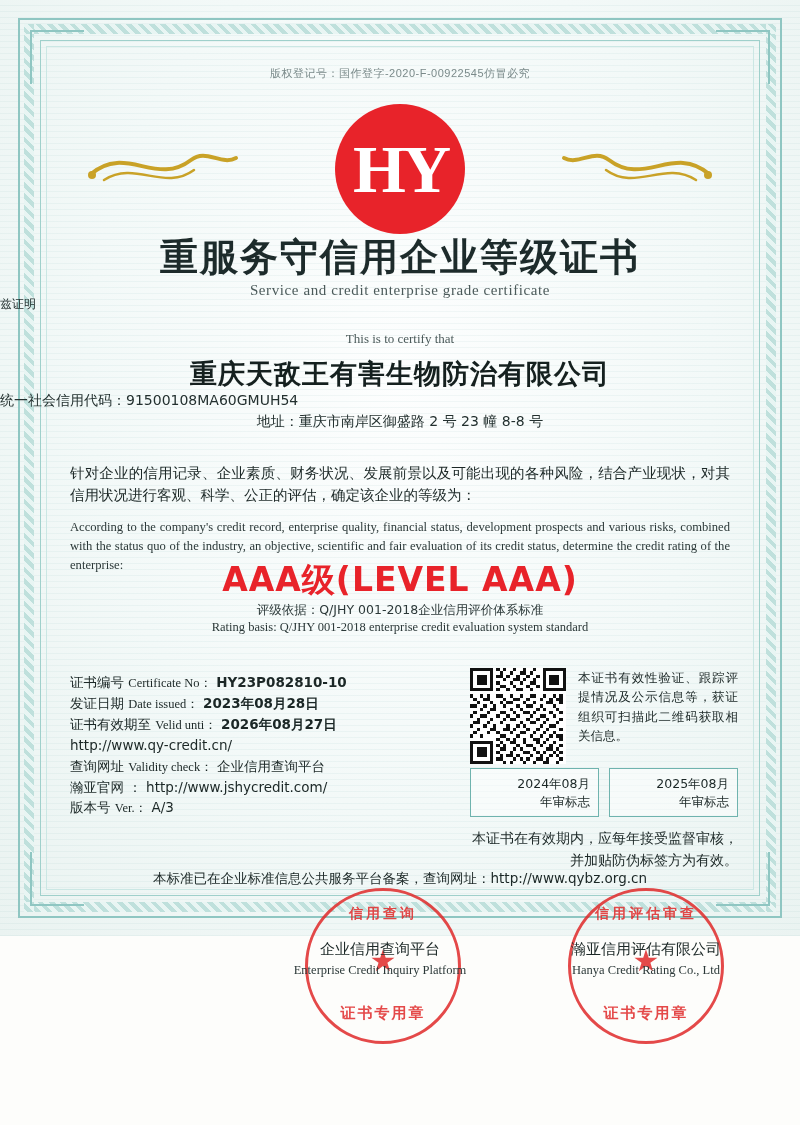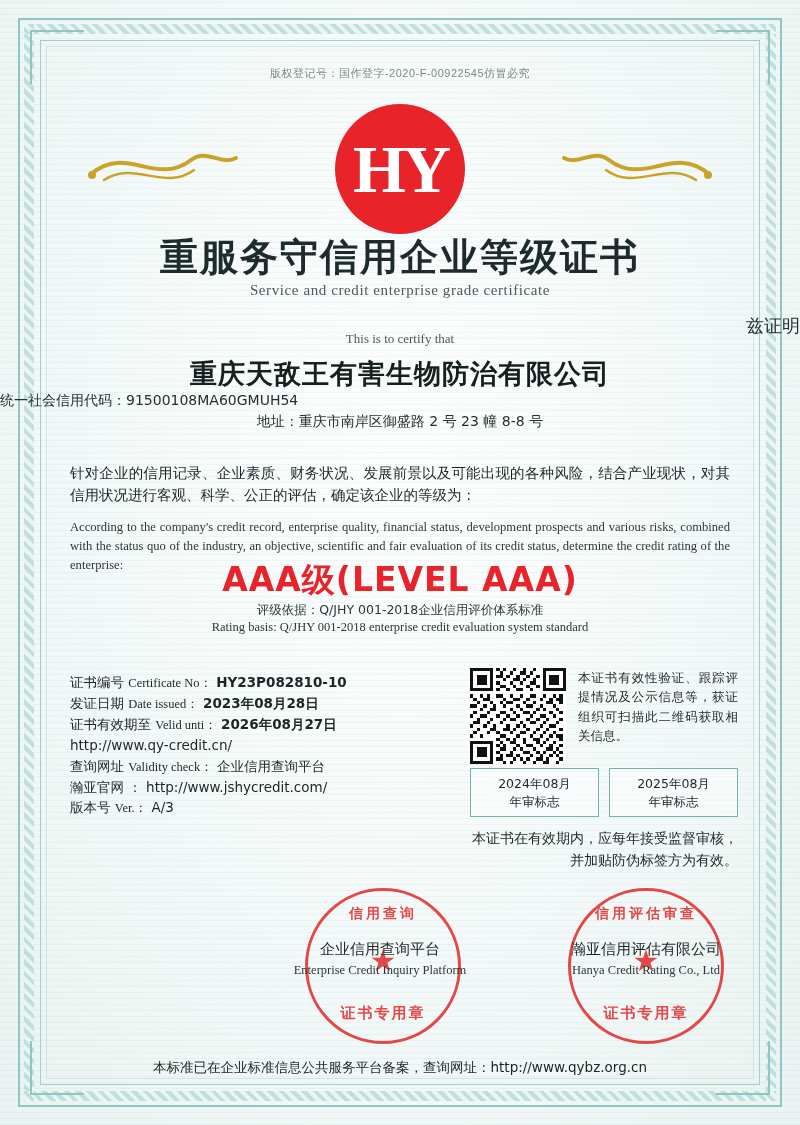--- a/index.html
+++ b/index.html
@@ -4,21 +4,21 @@
 <style>
   html,body{margin:0;padding:0;}
   body{
     width:800px;height:1125px;
     background:#fdfdfb;
     font-family:"Liberation Sans", sans-serif;
     overflow:hidden;
   }
   .cert{
     position:relative;
-    width:800px;height:1125px;
+    width:800px;height:936px;
     box-sizing:border-box;
     background:
       repeating-linear-gradient(0deg, rgba(120,175,175,.085) 0px, rgba(120,175,175,.085) 1px, rgba(255,255,255,0) 1px, rgba(255,255,255,0) 6px),
       radial-gradient(ellipse at 50% 40%, #fdfefe 0%, #f3f9f8 55%, #eaf3f1 100%);
   }
   
   .frame-outer{
     position:absolute;left:18px;top:18px;right:18px;bottom:18px;
     border:2px solid #8fc6c2;
   }
@@ -79,22 +79,22 @@
     position:absolute;top:232px;left:0;right:0;text-align:center;
     font-size:38px;font-weight:bold;color:#1d2b2b;
     letter-spacing:2px;font-family:"DejaVu Sans", sans-serif;
   }
   .title-en{
     position:absolute;top:282px;left:0;right:0;text-align:center;
     font-size:15px;color:#4b5a5a;letter-spacing:.6px;
     font-family:"Liberation Serif", serif;
   }
   .certify-cn{
-    position:absolute;top:314px;left:0;right:0;text-align:right;
-    font-size:18px;color:#23302f;font-family:"DejaVu Sans", sans-serif;
+    position:absolute;top:296px;left:0;right:0;text-align:left;
+    font-size:12px;color:#23302f;font-family:"DejaVu Sans", sans-serif;
   }
   .certify-en{
     position:absolute;top:331px;left:0;right:0;text-align:center;
     font-size:13px;color:#4b5a5a;font-family:"Liberation Serif", serif;
   }
   .company{
     position:absolute;top:356px;left:0;right:0;text-align:center;
     font-size:27px;font-weight:bold;color:#15201f;letter-spacing:1px;
     font-family:"DejaVu Sans", sans-serif;
   }
@@ -149,21 +149,21 @@
     position:absolute;top:668px;left:578px;width:160px;
     font-size:12.5px;line-height:1.55;color:#1b2726;text-align:justify;
     font-family:"DejaVu Sans", sans-serif;
   }
 
   .year-boxes{
     position:absolute;top:768px;left:470px;width:268px;
     display:flex;gap:10px;
   }
   .year-box{
-    flex:1;border:1px solid #6fb3ae;padding:6px 0;text-align:center;
+    flex:1;border:1px solid #6fb3ae;padding:6px 8px;text-align:right;
     font-size:12.5px;color:#1b2726;line-height:1.4;
     font-family:"DejaVu Sans", sans-serif;background:rgba(255,255,255,.45);
   }
   .year-note{
     position:absolute;top:828px;left:470px;width:268px;
     font-size:14px;line-height:1.55;color:#1b2726;text-align:right;
     font-family:"DejaVu Sans", sans-serif;
   }
 
   

